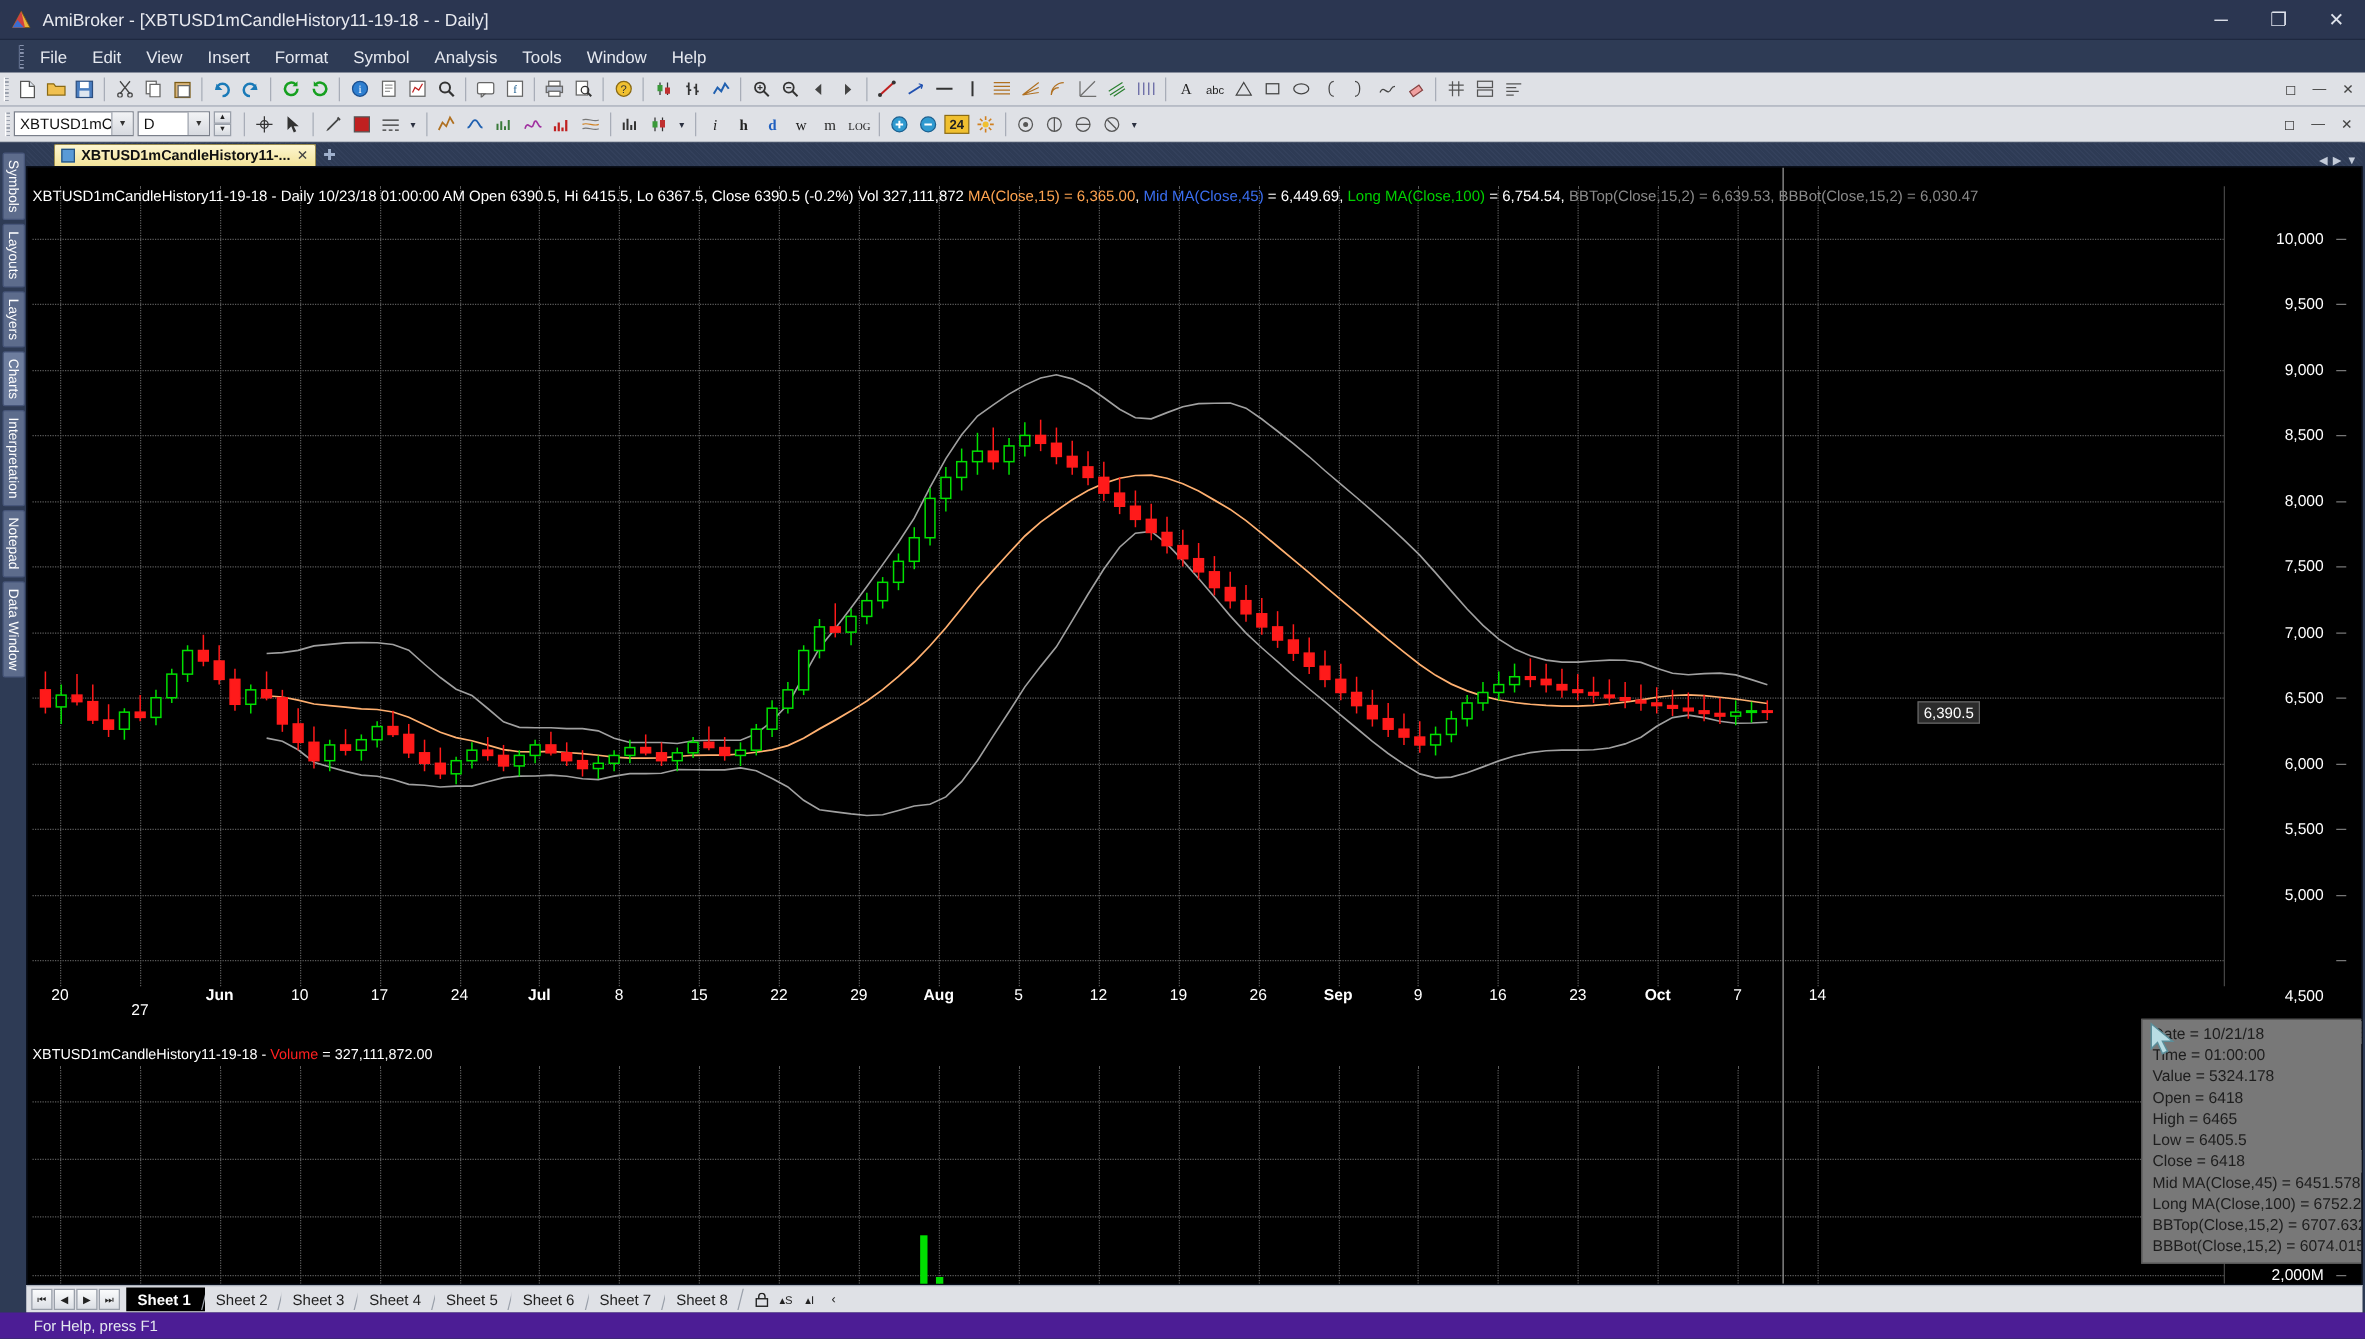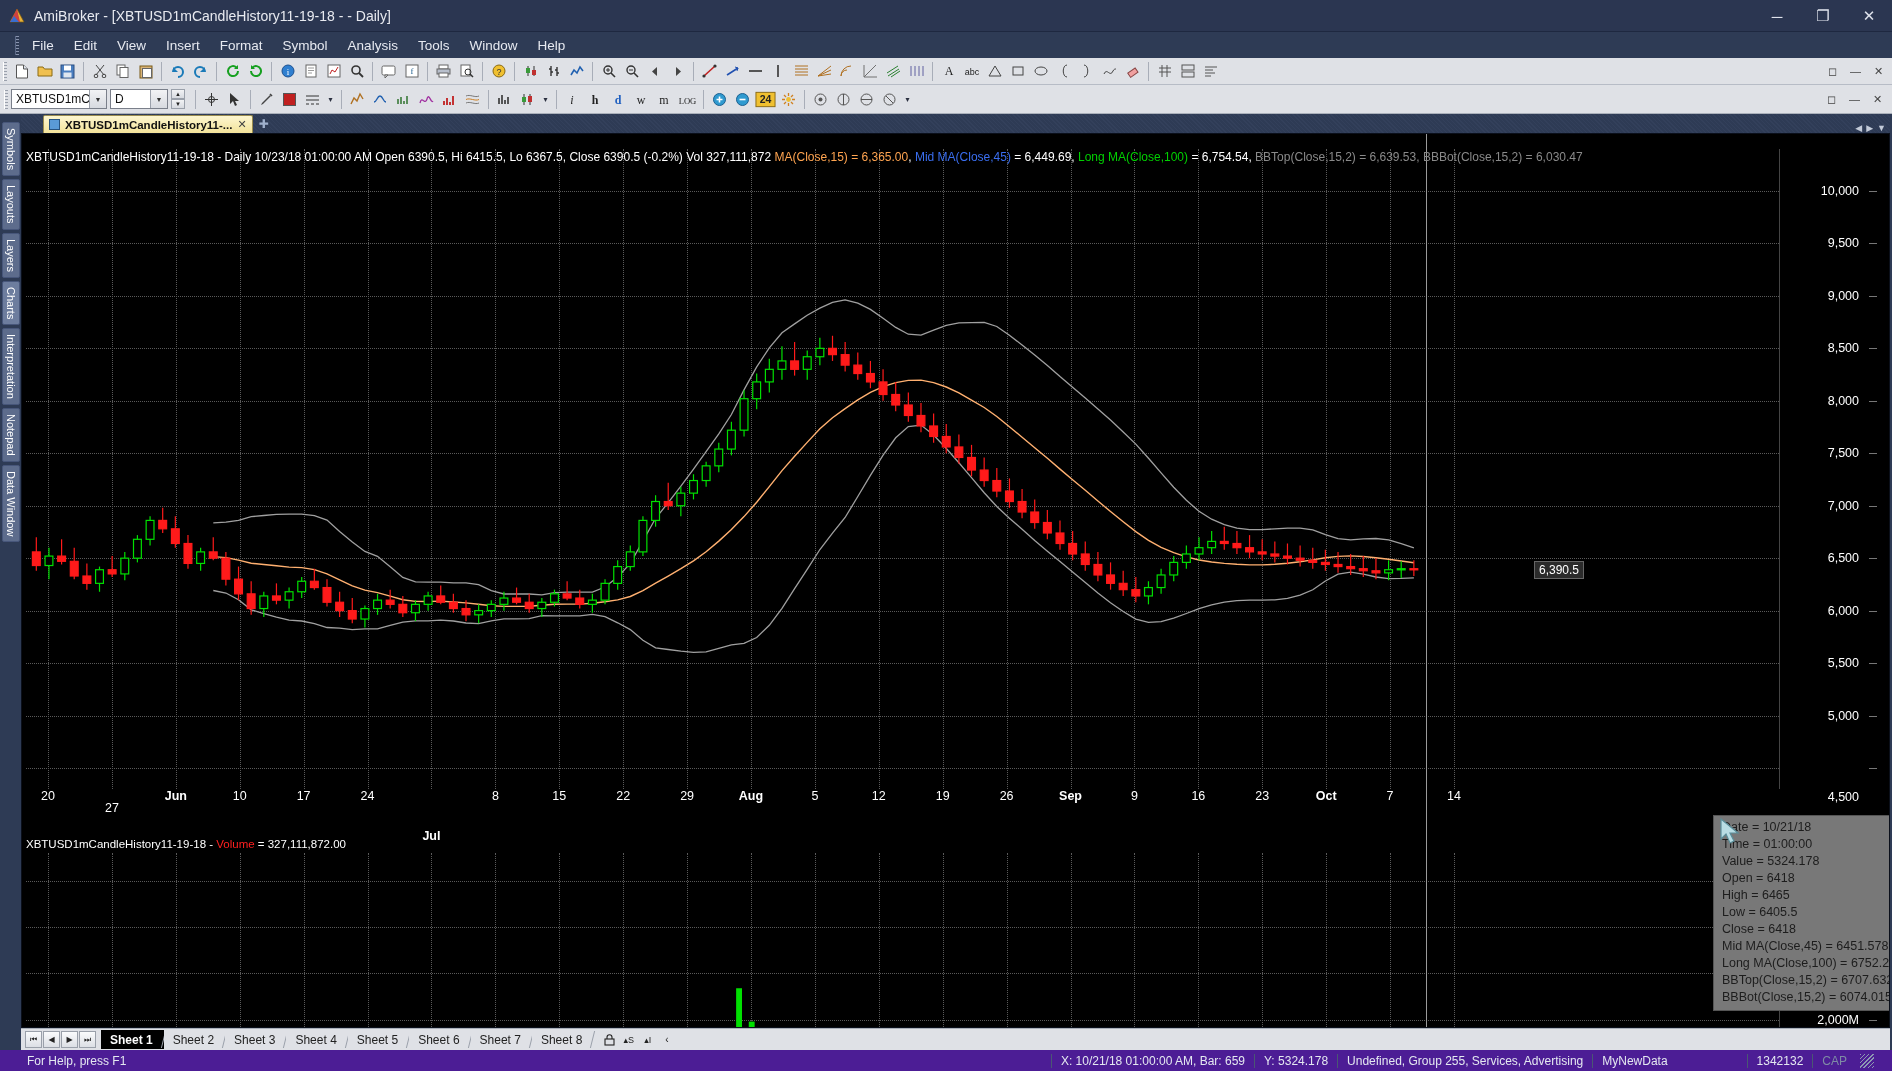--- a/index.html
+++ b/index.html
@@ -1029,21 +1029,21 @@
             </div>
         </div>
 
         <div class="xaxis" id="xaxis" style="top:655px">
             <div class="xlab" style="left: 22px; top: 0px;">20</div>
             <div class="xlab" style="left: 85.9091px; top: 12px;">27</div>
             <div class="xlab b" style="left: 149.818px; top: 0px;">Jun</div>
             <div class="xlab" style="left: 213.727px; top: 0px;">10</div>
             <div class="xlab" style="left: 277.636px; top: 0px;">17</div>
             <div class="xlab" style="left: 341.545px; top: 0px;">24</div>
-            <div class="xlab b" style="left: 405.455px; top: 0px; margin-top: 40px;">Jul</div>
+            <div class="xlab b" style="left: 405.455px; top: 0px;">Jul</div>
             <div class="xlab" style="left: 469.364px; top: 0px;">8</div>
             <div class="xlab" style="left: 533.273px; top: 0px;">15</div>
             <div class="xlab" style="left: 597.182px; top: 0px;">22</div>
             <div class="xlab" style="left: 661.091px; top: 0px;">29</div>
             <div class="xlab b" style="left: 725px; top: 0px;">Aug</div>
             <div class="xlab" style="left: 788.909px; top: 0px;">5</div>
             <div class="xlab" style="left: 852.818px; top: 0px;">12</div>
             <div class="xlab" style="left: 916.727px; top: 0px;">19</div>
             <div class="xlab" style="left: 980.636px; top: 0px;">26</div>
             <div class="xlab b" style="left: 1044.55px; top: 0px;">Sep</div>
@@ -1269,24 +1269,14 @@
             <span style="font-size:9px">▴I</span>
           </div>
         <div class="tool">‹</div>
       </div>
 
     </div>
   </div>
 
   <div class="statusbar">
     <span class="sseg first">For Help, press F1</span>
-    <span class="sright">
-      <span class="sseg">X: 10/21/18 01:00:00 AM, Bar: 659</span>
-      <span class="sseg">Y: 5324.178</span>
-      <span class="sseg">Undefined, Group 255, Services, Advertising</span>
-      <span class="sseg">MyNewData</span>
-      <span class="sseg" style="border-left:none;width:70px"></span>
-      <span class="sseg">1342132</span>
-      <span class="sseg dim">CAP</span>
-      <span class="grip"></span>
-    </span>
   </div>
 </div>
 
 </body></html>

